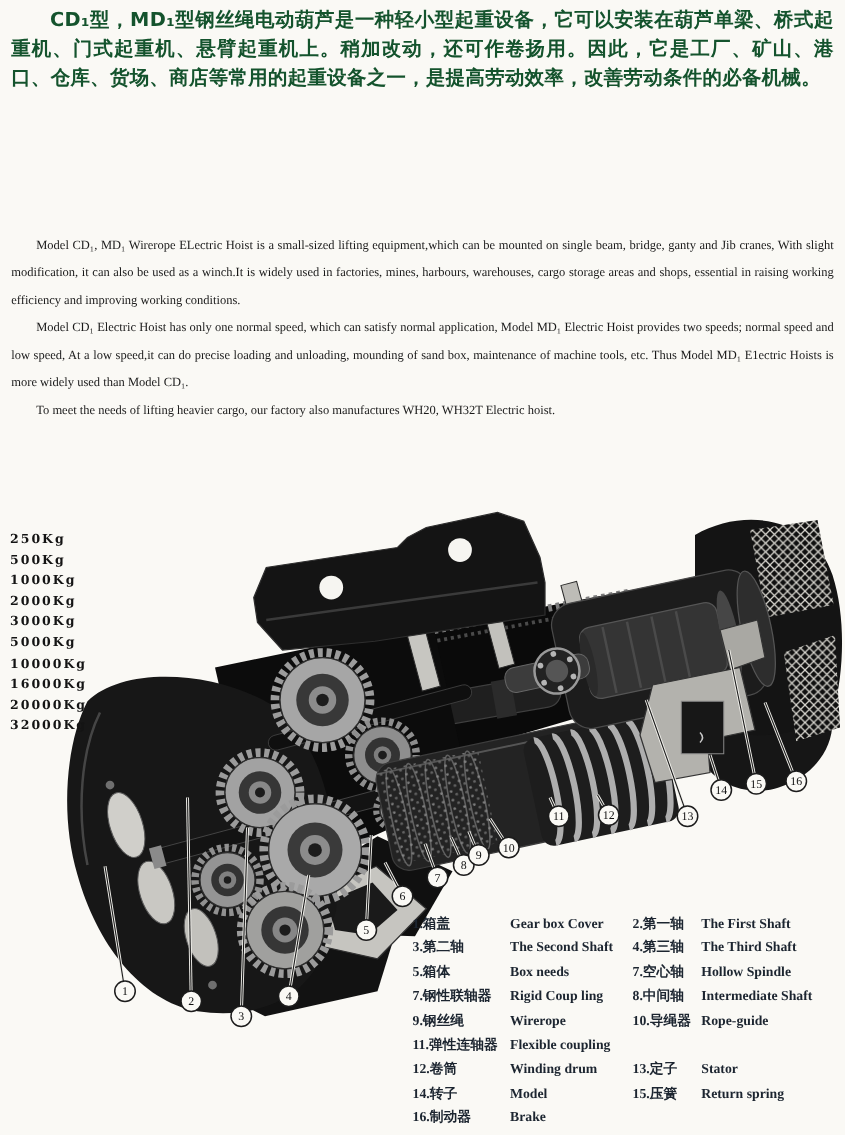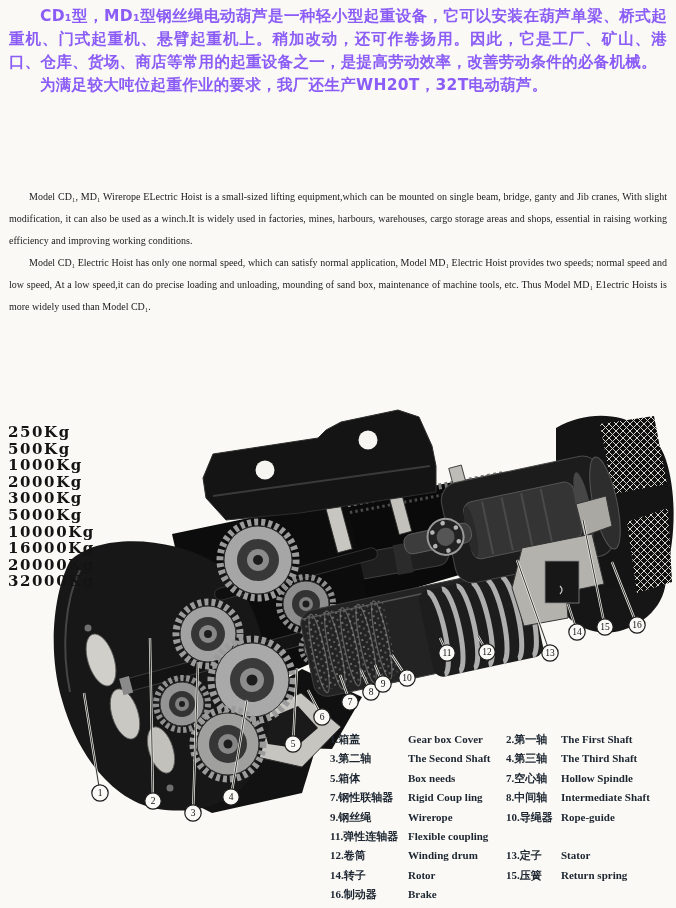--- a/index.html
+++ b/index.html
@@ -8,35 +8,35 @@
     position:relative; width:676px; height:908px; overflow:hidden;
     background:#faf9f5; color:#1d1d1d;
     font-family:"DejaVu Sans", sans-serif;
   }
   
   .cn-block{position:absolute; top:5px; left:9px; right:9px;}
   .cn-para{
     margin:0; text-indent:2em; text-align:justify;
     font-family:"DejaVu Sans", sans-serif;
     font-weight:700; font-size:15.5px; line-height:23px;
-    letter-spacing:0.3px; color:#8b5cf6;
+    letter-spacing:0.3px; color:#14532d;
   }
   
   .en-block{position:absolute; top:186px; left:9px; right:9px;}
   .en-para{
     margin:0; text-indent:2em; text-align:justify;
     font-family:"Liberation Serif", serif;
     font-weight:400; font-size:10px; line-height:22px;
     color:#1a1a1a;
   }
   
   .weights{position:absolute; top:424px; left:8px; z-index:3;}
   .wt{
     font-family:"DejaVu Serif", serif; font-weight:700;
-    font-size:15px; line-height:16.6px; letter-spacing:1.6px;
+    font-size:10px; line-height:16.6px; letter-spacing:1.6px;
     color:#141414; white-space:nowrap;
   }
   
   .figure{position:absolute; top:396px; left:0; width:676px; height:462px; z-index:1;}
   .figure svg{display:block;}
   
   .legend{
     position:absolute; top:731px; left:330px; width:346px; z-index:4;
     display:grid; grid-template-columns:78px 98px 55px 1fr;
     grid-auto-rows:19.4px; align-items:start;
@@ -46,26 +46,26 @@
     font-size:11px; line-height:17px; color:#1c2530; white-space:nowrap;
   }
 </style>
 </head>
 <body>
 
 <div class="page">
 
   <div class="cn-block">
       <p class="cn-para">CD₁型，MD₁型钢丝绳电动葫芦是一种轻小型起重设备，它可以安装在葫芦单梁、桥式起重机、门式起重机、悬臂起重机上。稍加改动，还可作卷扬用。因此，它是工厂、矿山、港口、仓库、货场、商店等常用的起重设备之一，是提高劳动效率，改善劳动条件的必备机械。</p>
-      <p class="cn-para">为满足较大吨位起重作业的要求，我厂还生产WH20T，32T电动葫芦。</p>
     </div>
 
   <div class="en-block">
       <p class="en-para">Model CD₁, MD₁ Wirerope ELectric Hoist is a small-sized lifting equipment,which can be mounted on single beam, bridge, ganty and Jib cranes, With slight modification, it can also be used as a winch.It is widely used in factories, mines, harbours, warehouses, cargo storage areas and shops, essential in raising working efficiency and improving working conditions.</p>
       <p class="en-para">Model CD₁ Electric Hoist has only one normal speed, which can satisfy normal application, Model MD₁ Electric Hoist provides two speeds; normal speed and low speed, At a low speed,it can do precise loading and unloading, mounding of sand box, maintenance of machine tools, etc. Thus Model MD₁ E1ectric Hoists is more widely used than Model CD₁.</p>
+      <p class="en-para">To meet the needs of lifting heavier cargo, our factory also manufactures WH20, WH32T Electric hoist.</p>
     </div>
 
   <div class="weights">
       <div class="wt">250Kg</div>
       <div class="wt">500Kg</div>
       <div class="wt">1000Kg</div>
       <div class="wt">2000Kg</div>
       <div class="wt">3000Kg</div>
       <div class="wt">5000Kg</div>
       <div class="wt">10000Kg</div>
@@ -332,21 +332,21 @@
       <div class="lg-cell lg-en">Rope-guide</div>
       <div class="lg-cell lg-zh">11.弹性连轴器</div>
       <div class="lg-cell lg-en">Flexible coupling</div>
       <div class="lg-cell lg-zh"></div>
       <div class="lg-cell lg-en"></div>
       <div class="lg-cell lg-zh">12.卷筒</div>
       <div class="lg-cell lg-en">Winding drum</div>
       <div class="lg-cell lg-zh">13.定子</div>
       <div class="lg-cell lg-en">Stator</div>
       <div class="lg-cell lg-zh">14.转子</div>
-      <div class="lg-cell lg-en">Rotor</div>
+      <div class="lg-cell lg-en">Model</div>
       <div class="lg-cell lg-zh">15.压簧</div>
       <div class="lg-cell lg-en">Return spring</div>
       <div class="lg-cell lg-zh">16.制动器</div>
       <div class="lg-cell lg-en">Brake</div>
       <div class="lg-cell lg-zh"></div>
       <div class="lg-cell lg-en"></div>
     </div>
 
 </div>
 

